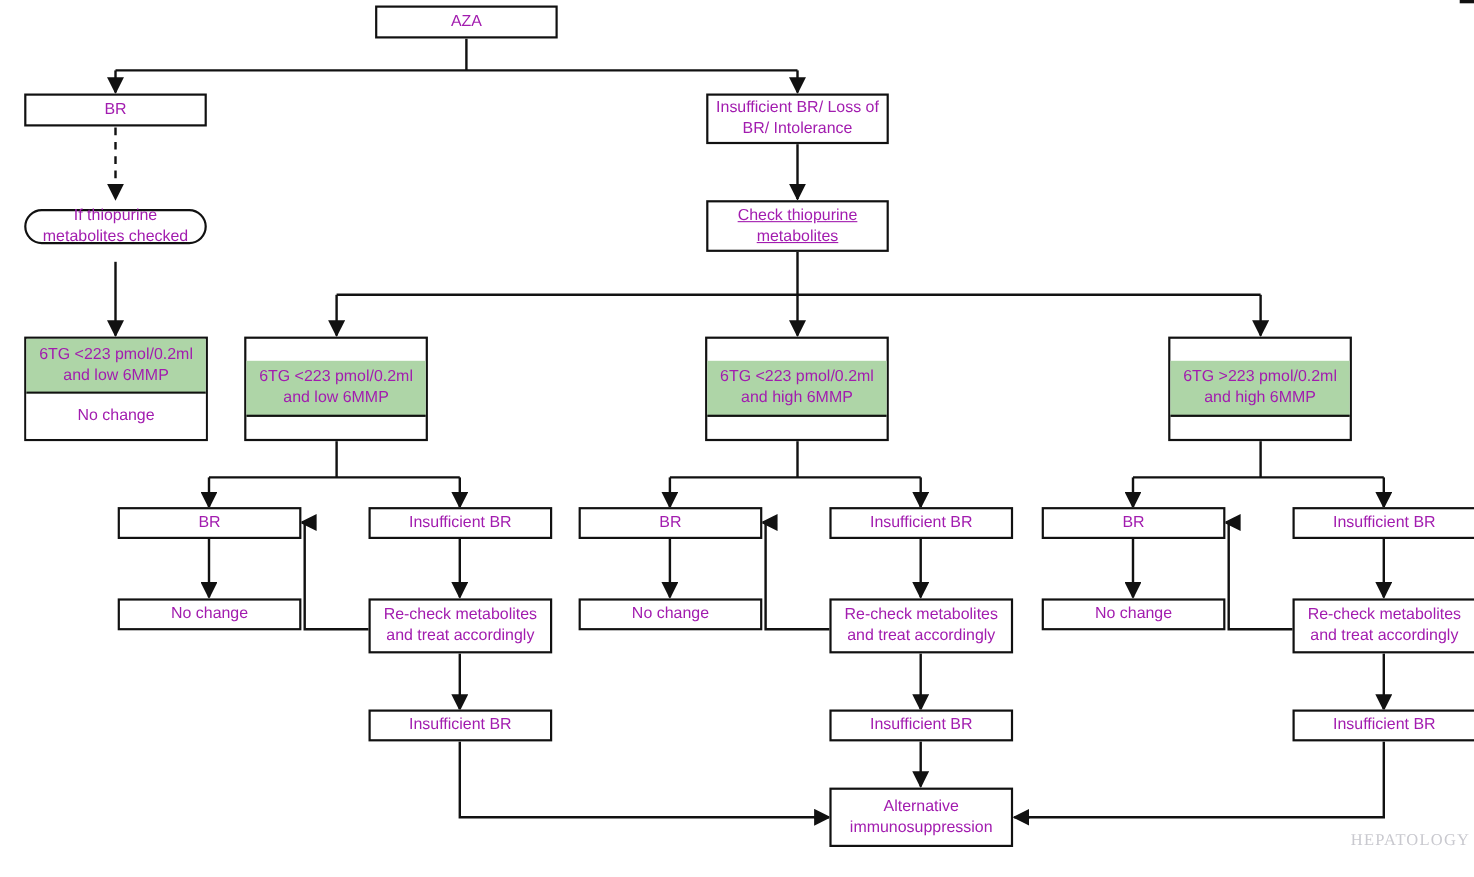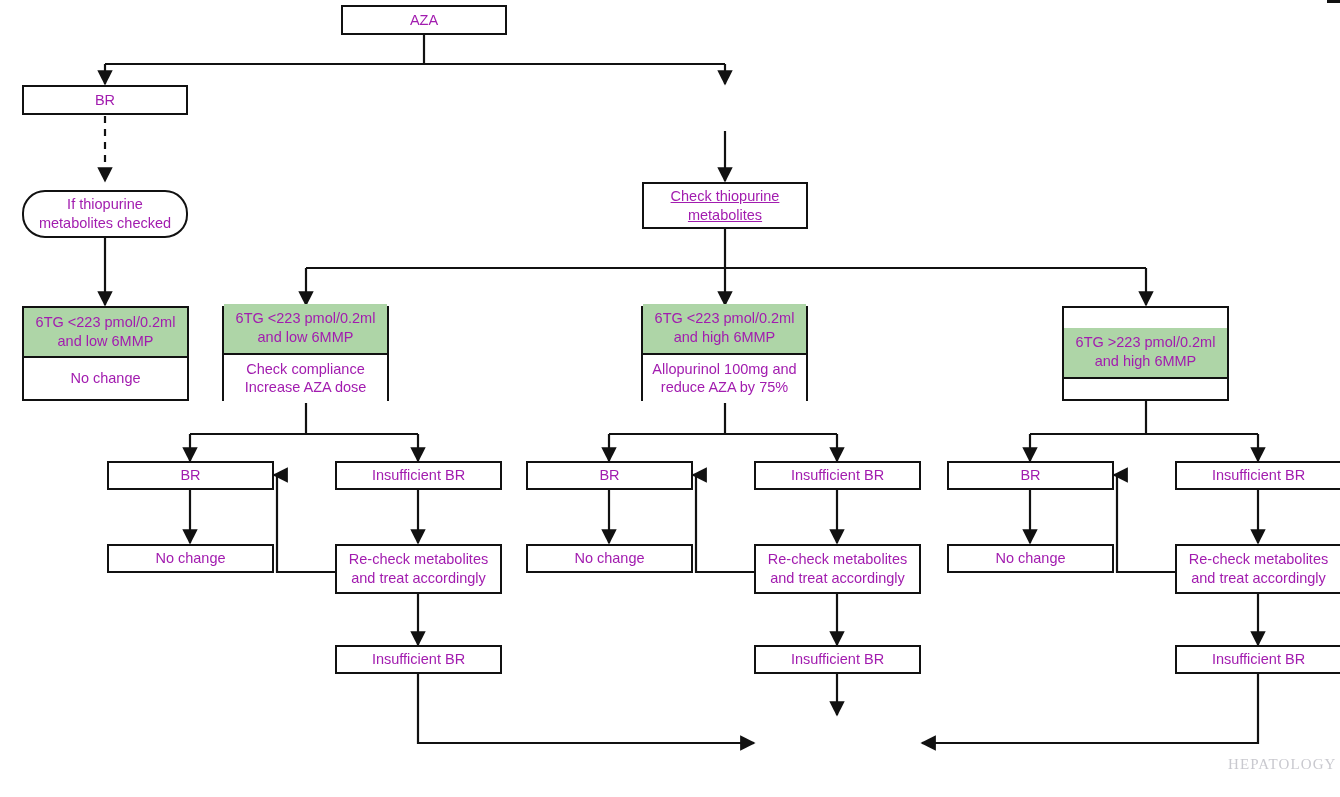--- a/index.html
+++ b/index.html
@@ -149,22 +149,26 @@
   </svg>
 
   <div class="node" style="left:341px; top:5px; width:166px; height:30px;">
     <span class="ln">AZA</span>
   </div>
 
   <div class="node" style="left:22px; top:85px; width:166px; height:30px;">
     <span class="ln">BR</span>
   </div>
 
-
-  <div class="node" style="left:22px; top:190px; width:166px; height:48px;border-radius:23px;">
+  <div class="node" style="left:642px; top:85px; width:166px; height:46px;">
+    <span class="ln">Insufficient BR/ Loss of</span>
+    <span class="ln">BR/ Intolerance</span>
+  </div>
+
+  <div class="node" style="left:22px; top:190px; width:166px; height:32px;border-radius:23px;">
     <span class="ln">If thiopurine</span>
     <span class="ln">metabolites checked</span>
   </div>
 
   <div class="node" style="left:642px; top:182px; width:166px; height:47px;text-decoration:underline;">
     <span class="ln">Check thiopurine</span>
     <span class="ln">metabolites</span>
   </div>
 
   <div class="node split" style="left:22px; top:306px; width:167px; height:95px;">
@@ -175,34 +179,26 @@
     <div class="body">
       <span class="ln">No change</span>
     </div>
   </div>
 
   <div class="node split" style="left:222px; top:306px; width:167px; height:95px;">
     <div class="head">
       <span class="ln">6TG &lt;223 pmol/0.2ml</span>
       <span class="ln">and low 6MMP</span>
     </div>
-    <div class="body">
-      <span class="ln">Check compliance</span>
-      <span class="ln">Increase AZA dose</span>
-    </div>
   </div>
 
   <div class="node split" style="left:641px; top:306px; width:167px; height:95px;">
     <div class="head">
       <span class="ln">6TG &lt;223 pmol/0.2ml</span>
       <span class="ln">and high 6MMP</span>
-    </div>
-    <div class="body">
-      <span class="ln">Allopurinol 100mg and</span>
-      <span class="ln">reduce AZA by 75%</span>
     </div>
   </div>
 
   <div class="node split" style="left:1062px; top:306px; width:167px; height:95px;">
     <div class="head">
       <span class="ln">6TG &gt;223 pmol/0.2ml</span>
       <span class="ln">and high 6MMP</span>
     </div>
   </div>
 
@@ -250,18 +246,22 @@
     <span class="ln">No change</span>
   </div>
   <div class="node" style="left:1175px; top:544px; width:167px; height:50px;">
     <span class="ln">Re-check metabolites</span>
     <span class="ln">and treat accordingly</span>
   </div>
   <div class="node" style="left:1175px; top:645px; width:167px; height:29px;">
     <span class="ln">Insufficient BR</span>
   </div>
 
+  <div class="node" style="left:754px; top:716px; width:167px; height:54px;">
+    <span class="ln">Alternative</span>
+    <span class="ln">immunosuppression</span>
+  </div>
 
   <div class="watermark" style="left:1228px; top:756px;">HEPATOLOGY</div>
 
   <div class="corner-tick" style="left:1327px; top:0px; width:13px; height:3px;"></div>
 
 </div>
 
 </body></html>

